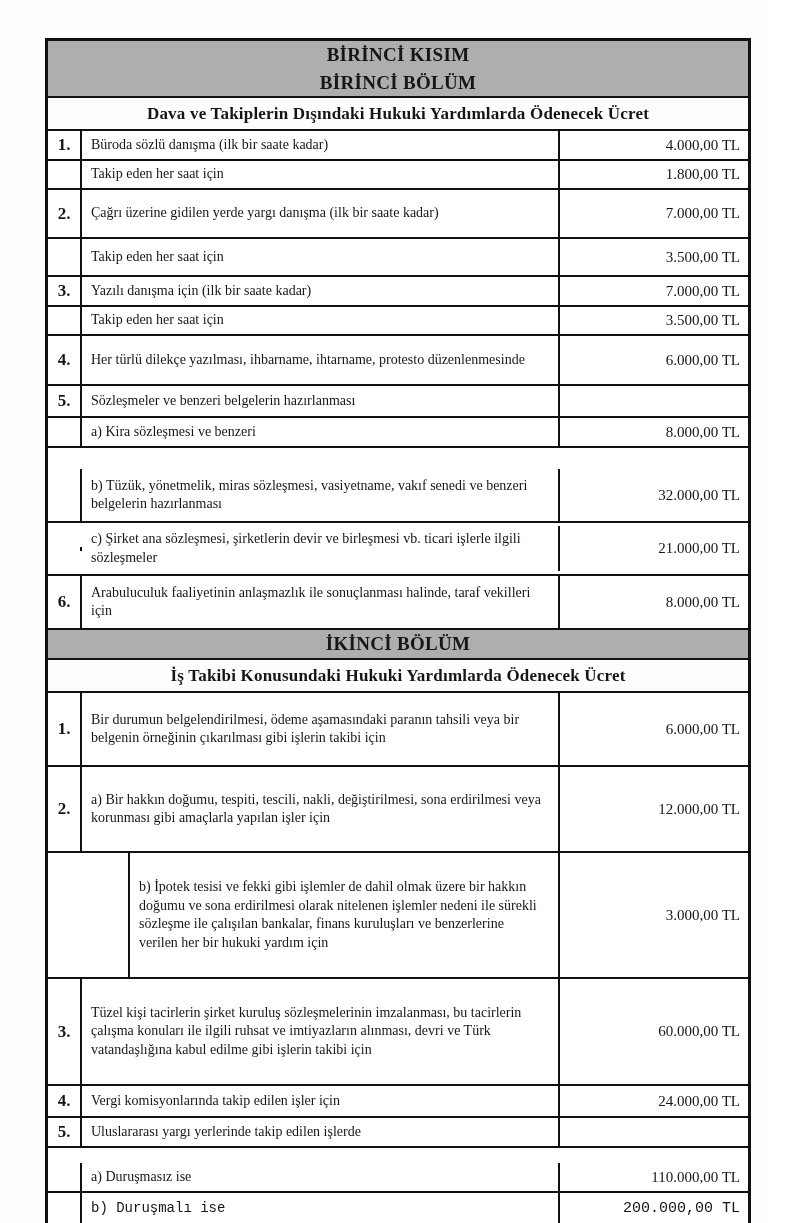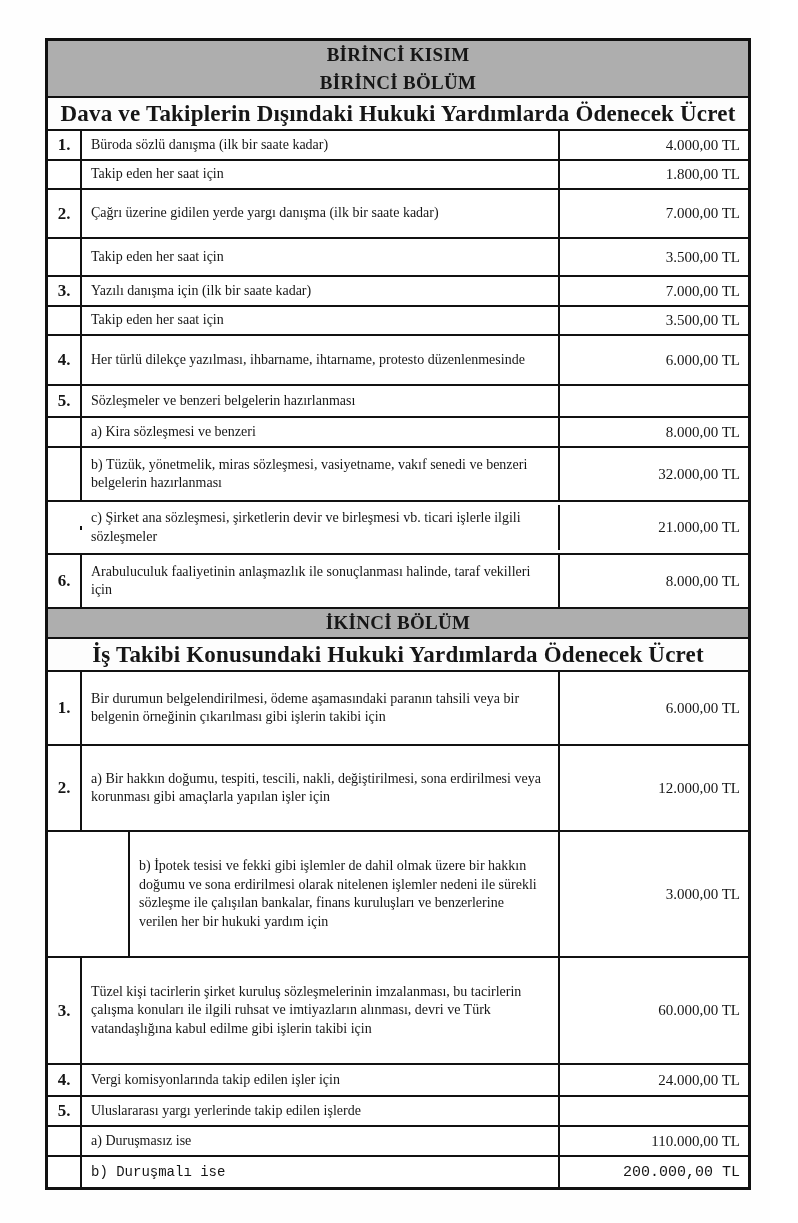--- a/index.html
+++ b/index.html
@@ -42,21 +42,21 @@
     font-size: 19px;
     line-height: 1.45;
     letter-spacing: 0.3px;
   }
   .sub-row {
     background: #fdfdfd;
     justify-content: center;
     align-items: center;
     text-align: center;
     font-weight: bold;
-    font-size: 23px;
+    font-size: 17px;
     letter-spacing: 0.2px;
   }
   .cell-num {
     width: 34px;
     flex: 0 0 34px;
     border-right: 2px solid #111;
     box-sizing: border-box;
     display: flex;
     align-items: center;
     justify-content: center;
@@ -134,21 +134,21 @@
       <div class="t-row" style="min-height: 32px;">
         <div class="cell-num">5.</div>
         <div class="cell-desc">Sözleşmeler ve benzeri belgelerin hazırlanması</div>
         <div class="cell-amt"></div>
       </div>
       <div class="t-row" style="min-height: 30px;">
         <div class="cell-num"></div>
         <div class="cell-desc">a) Kira sözleşmesi ve benzeri</div>
         <div class="cell-amt">8.000,00 TL</div>
       </div>
-      <div class="t-row" style="min-height: 54px;">
+      <div class="t-row" style="min-height: 54px; margin-top: 21px;">
         <div class="cell-num"></div>
         <div class="cell-desc">b) Tüzük, yönetmelik, miras sözleşmesi, vasiyetname, vakıf senedi ve benzeri belgelerin hazırlanması</div>
         <div class="cell-amt">32.000,00 TL</div>
       </div>
       <div class="t-row" style="min-height: 53px; align-items: center;">
         <div class="cell-num"></div>
         <div class="cell-desc">c) Şirket ana sözleşmesi, şirketlerin devir ve birleşmesi vb. ticari işlerle ilgili sözleşmeler</div>
         <div class="cell-amt">21.000,00 TL</div>
       </div>
       <div class="t-row" style="min-height: 54px;">
@@ -183,21 +183,21 @@
       <div class="t-row" style="min-height: 32px;">
         <div class="cell-num">4.</div>
         <div class="cell-desc">Vergi komisyonlarında takip edilen işler için</div>
         <div class="cell-amt">24.000,00 TL</div>
       </div>
       <div class="t-row" style="min-height: 30px;">
         <div class="cell-num">5.</div>
         <div class="cell-desc">Uluslararası yargı yerlerinde takip edilen işlerde</div>
         <div class="cell-amt"></div>
       </div>
-      <div class="t-row" style="min-height: 30px;">
+      <div class="t-row" style="min-height: 30px; margin-top: 15px;">
         <div class="cell-num"></div>
         <div class="cell-desc">a) Duruşmasız ise</div>
         <div class="cell-amt">110.000,00 TL</div>
       </div>
       <div class="t-row" style="min-height: 30px; font-family: Liberation Mono, monospace;">
         <div class="cell-num"></div>
         <div class="cell-desc">b) Duruşmalı ise</div>
         <div class="cell-amt">200.000,00 TL</div>
       </div>
     </div>

